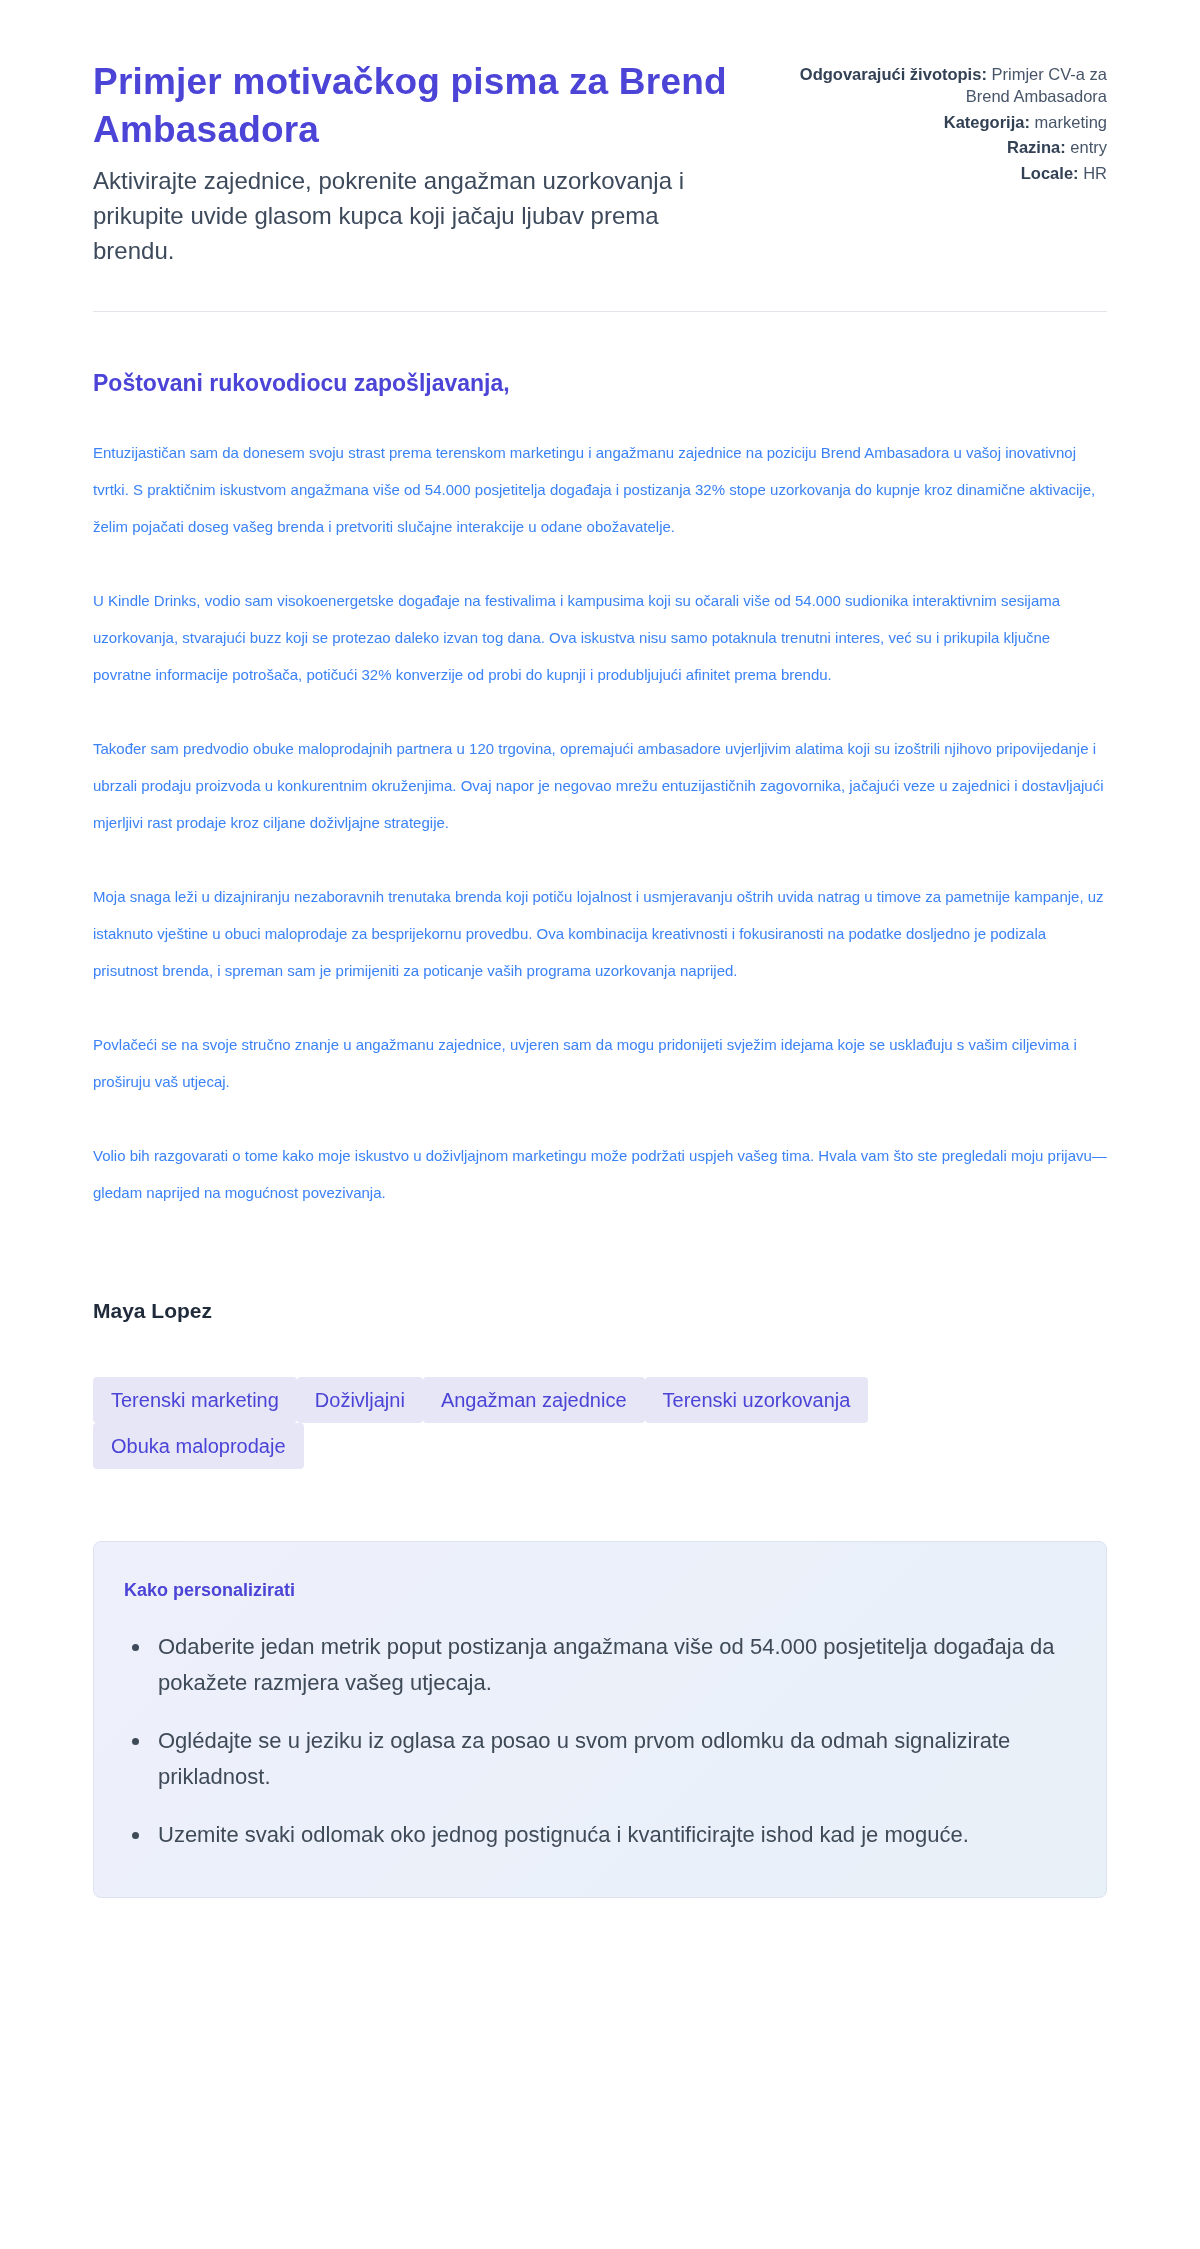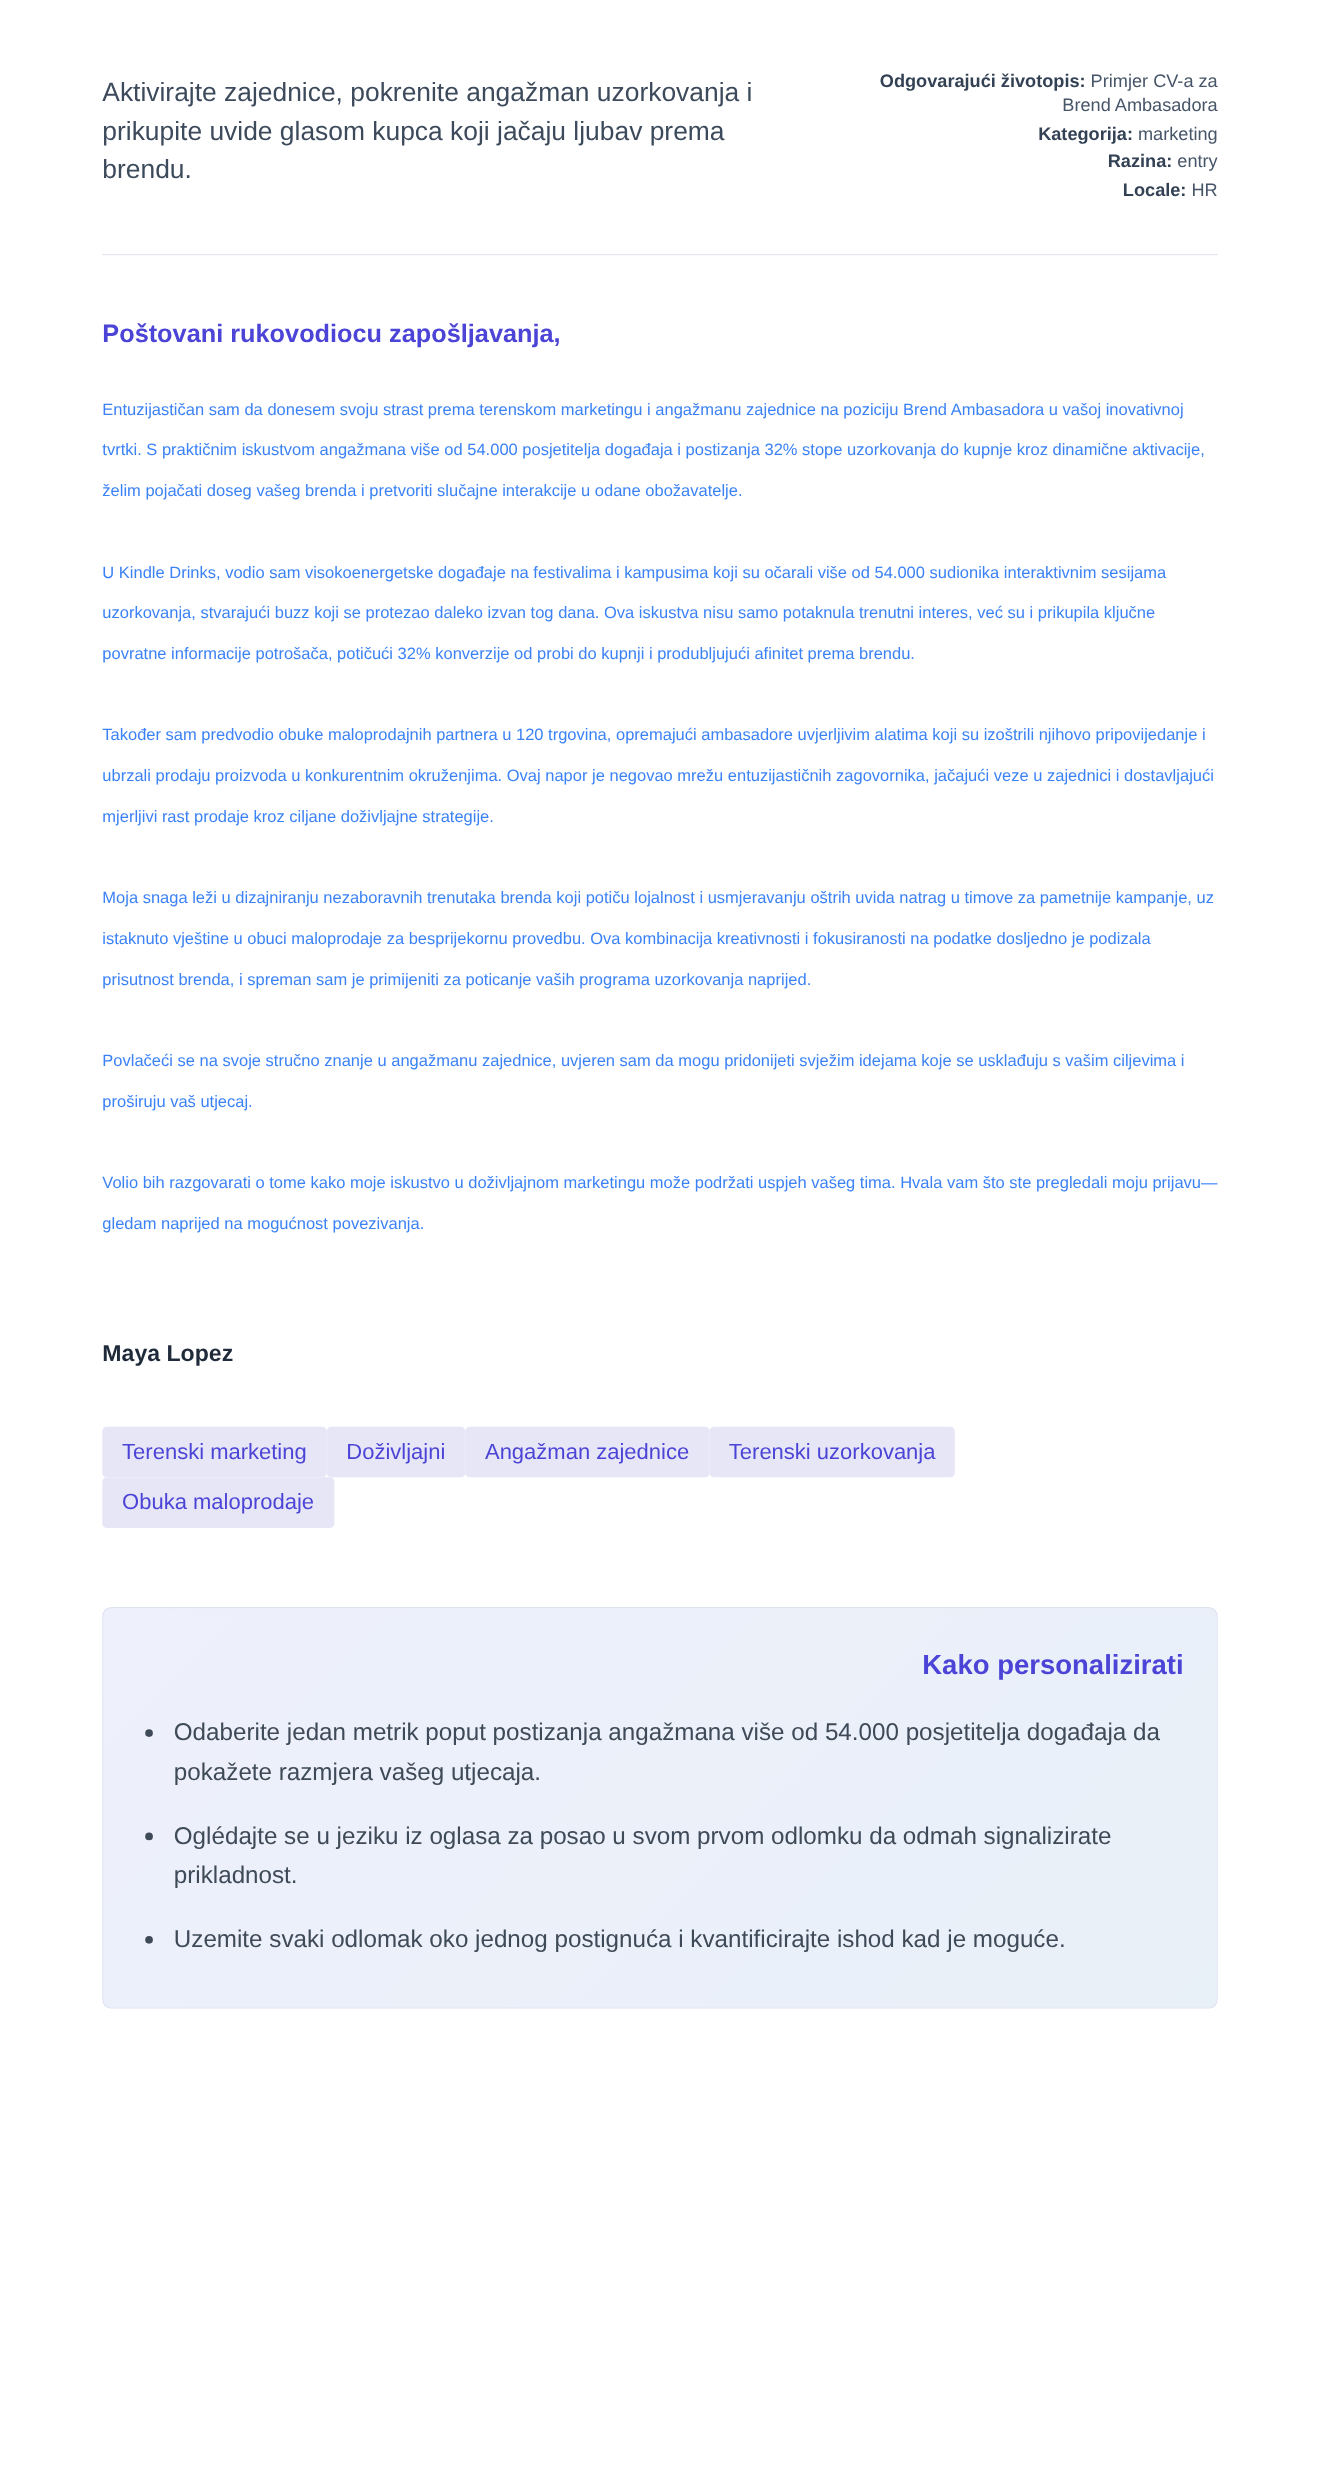--- a/index.html
+++ b/index.html
@@ -101,23 +101,22 @@
   
   .tips-box {
     margin-top: 72px;
     background: linear-gradient(135deg, #eef0fb 0%, #e8f0f8 100%);
     border: 1px solid #dde2f1;
     border-radius: 8px;
     padding: 38px 30px 44px 30px;
   }
   .tips-heading {
     color: #4b44d6;
-    font-size: 25px;
+    font-size: 18px;
     font-weight: bold;
-    text-align: right;
   }
   .tips-list {
     margin-top: 28px;
     padding-left: 28px;
     list-style: disc;
   }
   .tip-item {
     font-size: 22px;
     line-height: 36px;
     color: #3f4a58;
@@ -126,20 +125,21 @@
   }
   .tip-item:last-child { margin-bottom: 0; }
 </style>
 </head>
 <body>
 
 <div class="container">
 
   <div class="header">
     <div class="header-left">
+      <h1 class="page-title">Primjer motivačkog pisma za Brend Ambasadora</h1>
       <div class="page-subtitle">Aktivirajte zajednice, pokrenite angažman uzorkovanja i prikupite uvide glasom kupca koji jačaju ljubav prema brendu.</div>
     </div>
     <div class="meta-block">
       <div class="meta-row">
         <span class="meta-label">Odgovarajući životopis:</span>
         <span class="meta-value">Primjer CV-a za Brend Ambasadora</span>
       </div>
       <div class="meta-row">
         <span class="meta-label">Kategorija:</span>
         <span class="meta-value">marketing</span>

